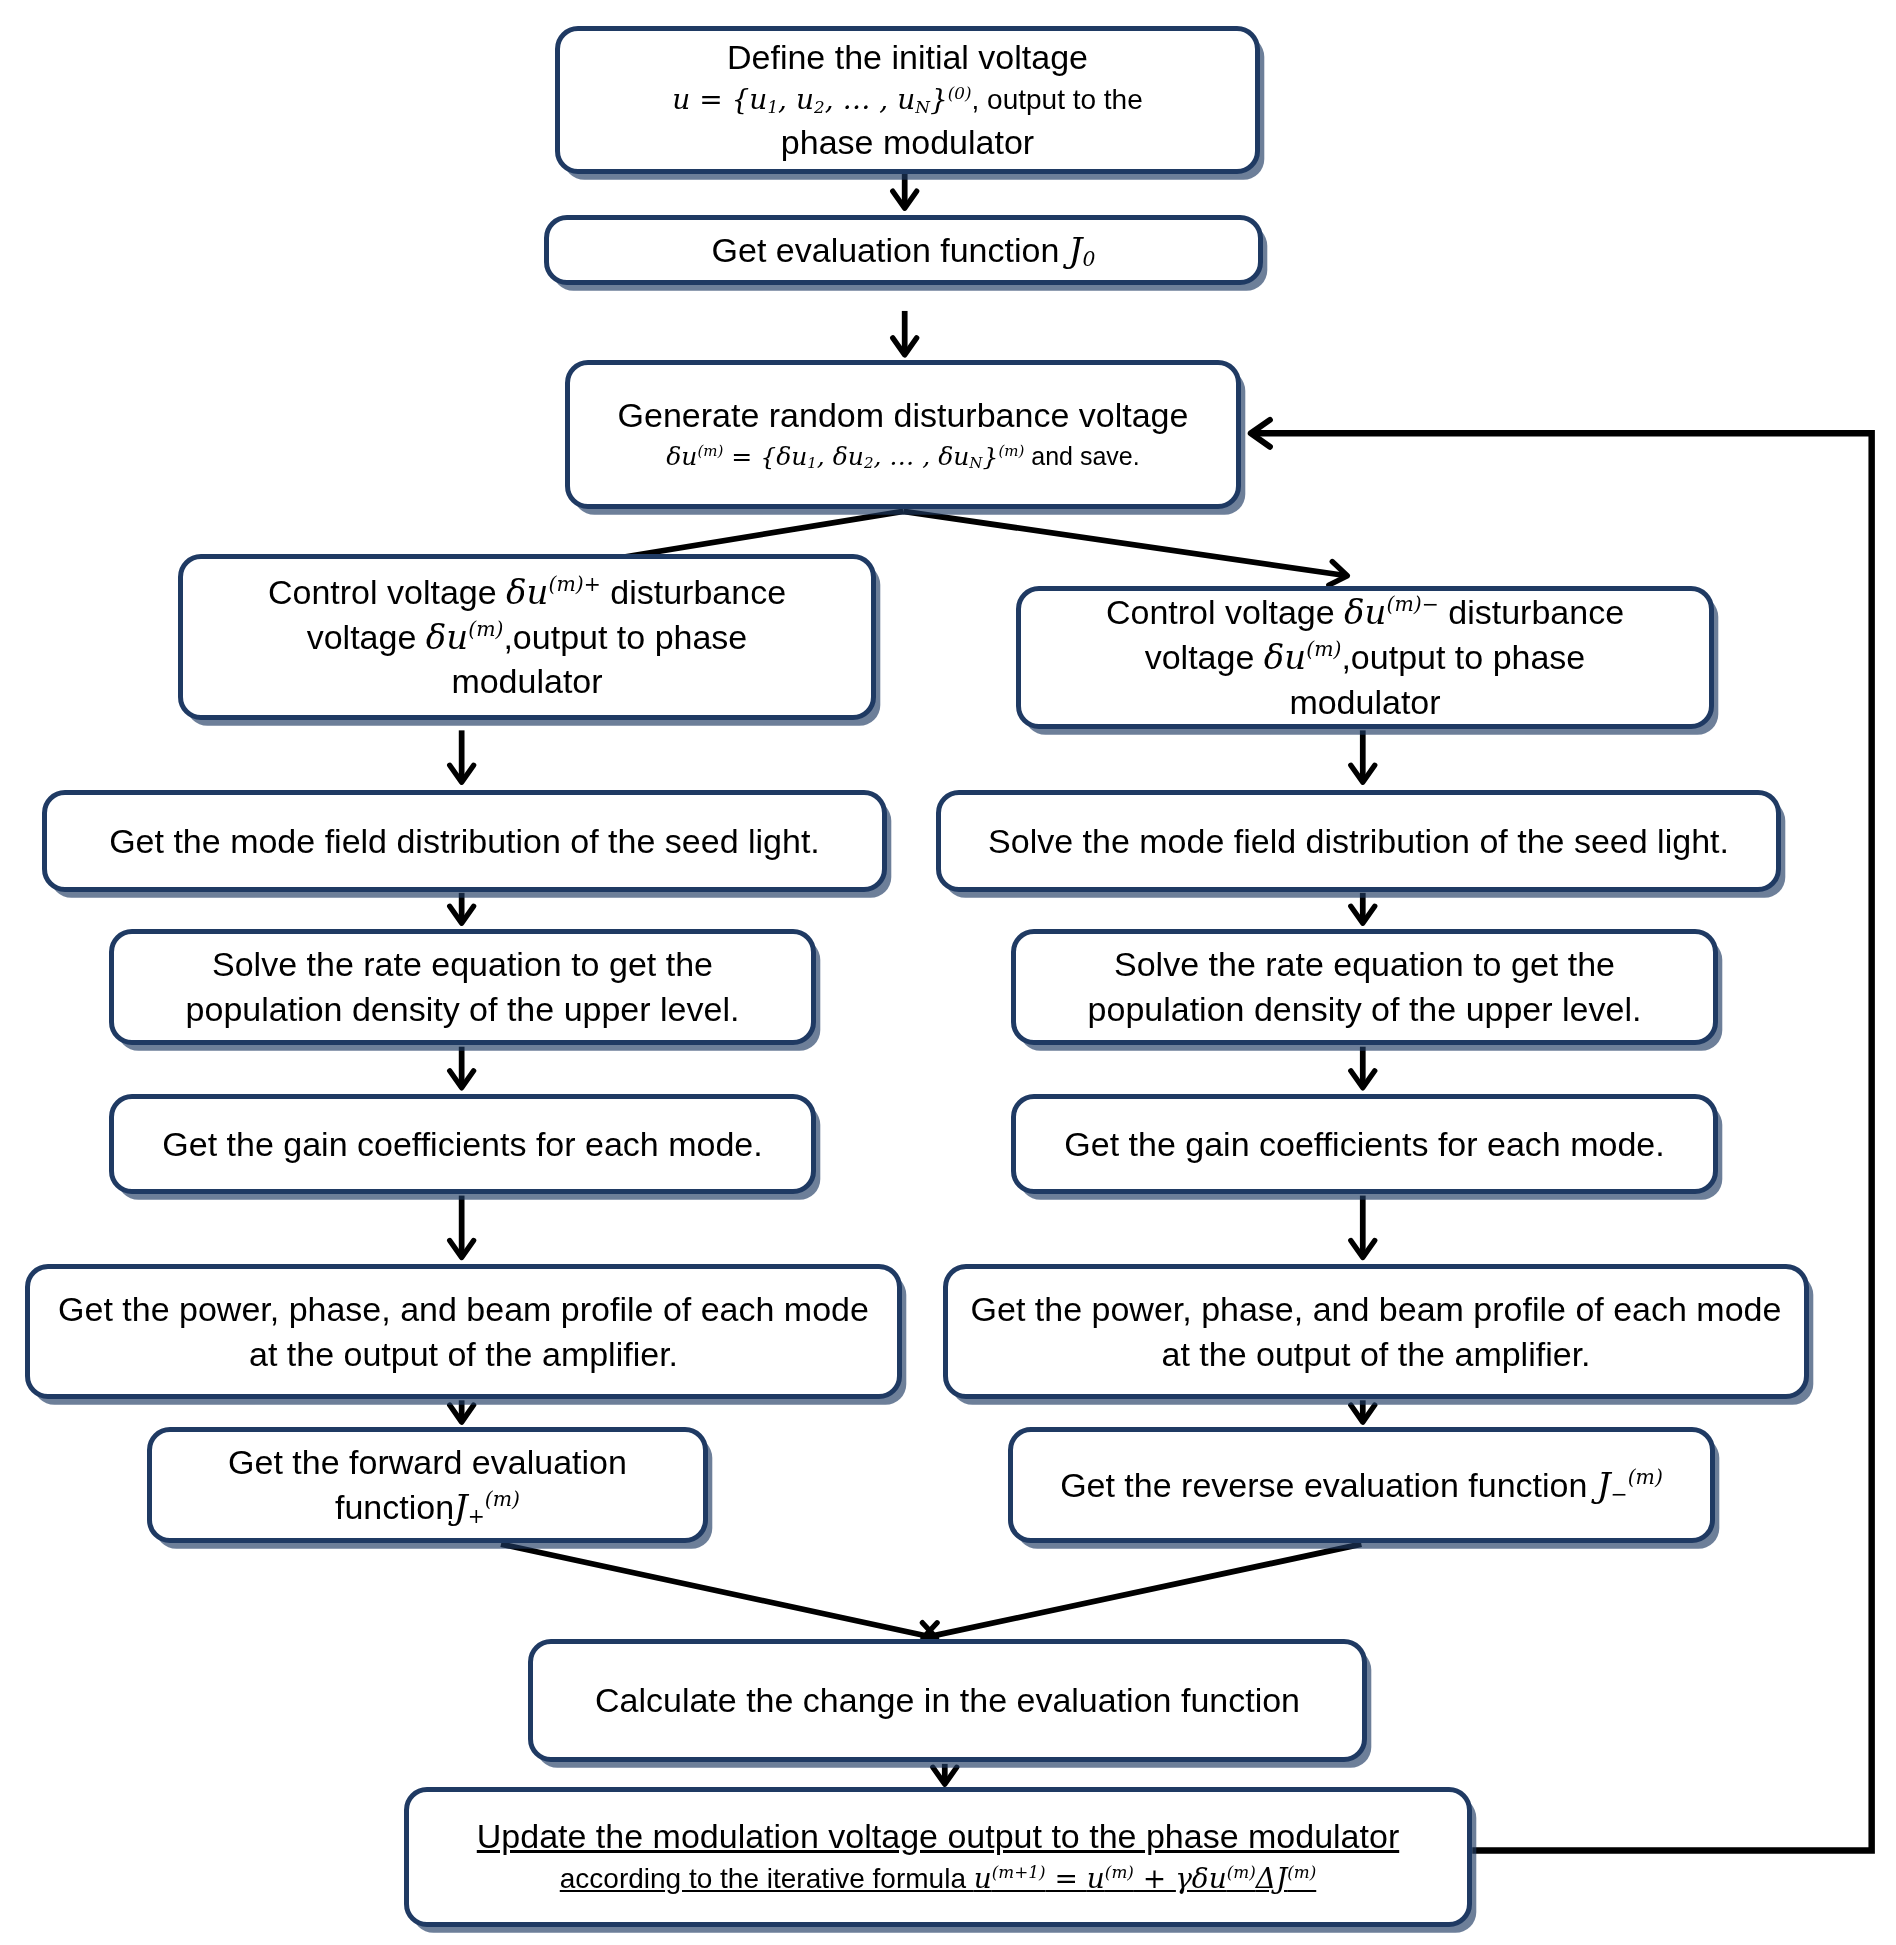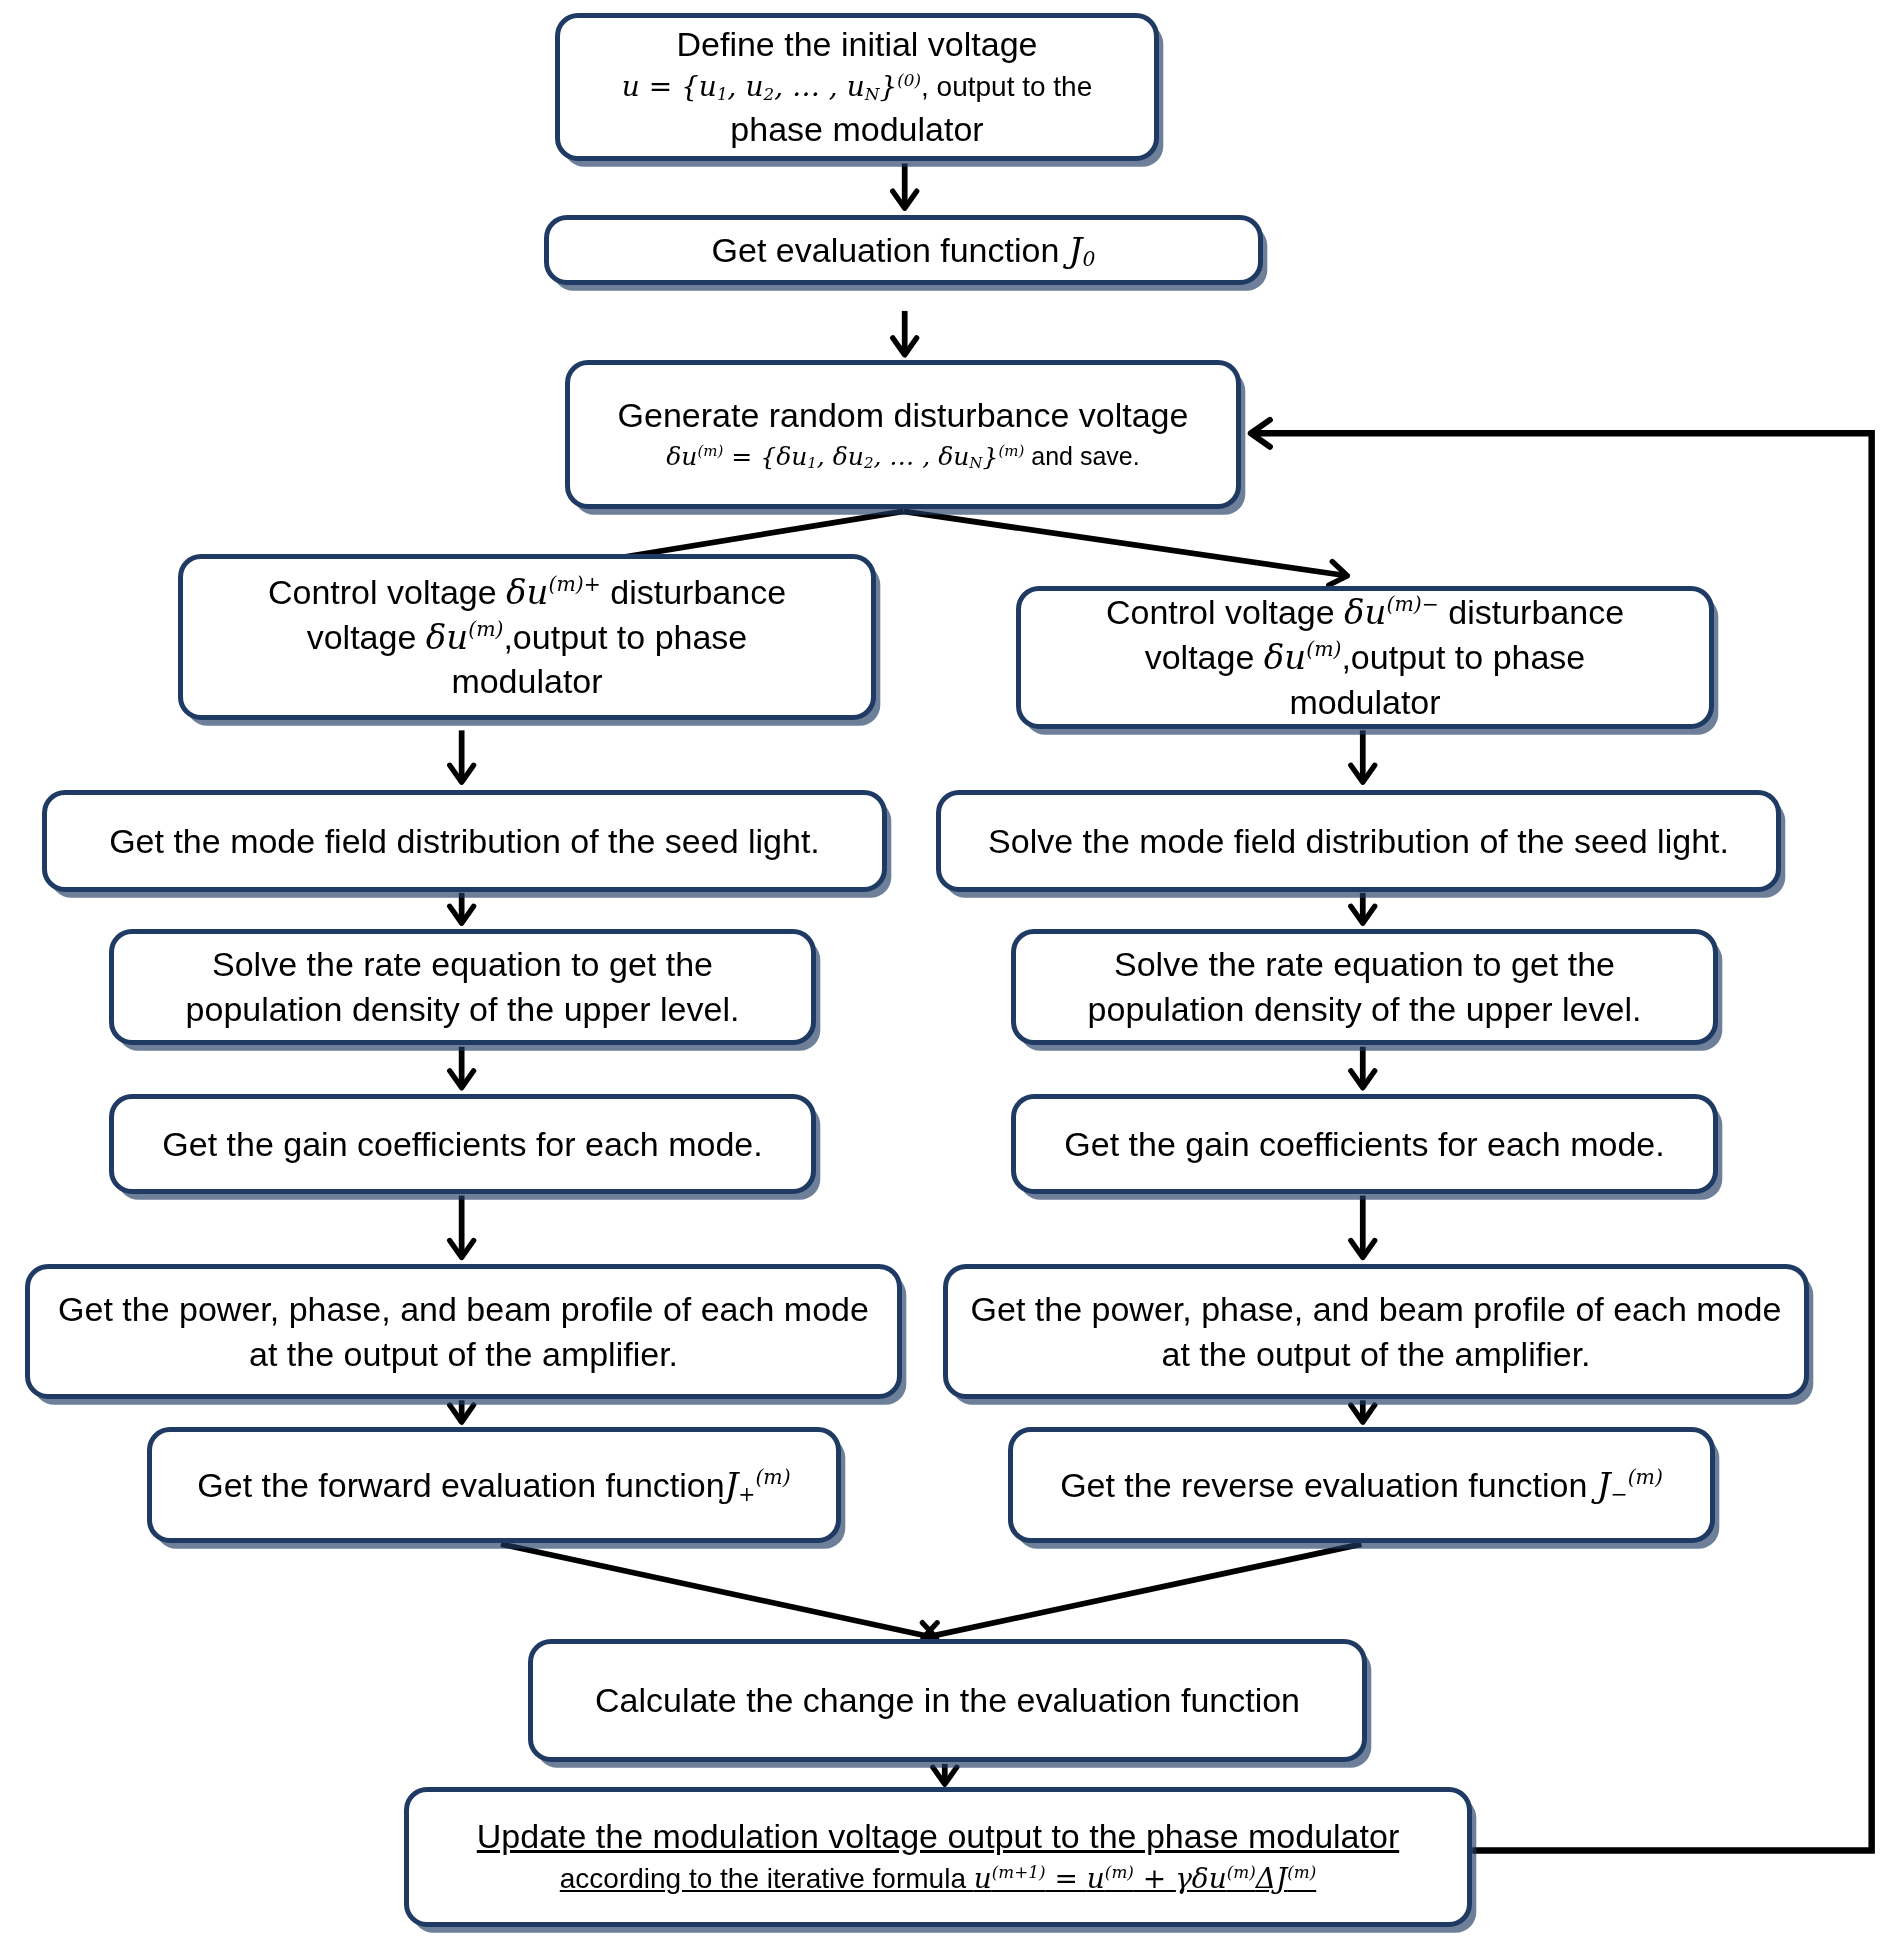--- a/index.html
+++ b/index.html
@@ -32,34 +32,34 @@
     padding:4.3px 15.7px;
   }
   .formula{font-size:28px;line-height:1.45;}
   .formula-sm{font-size:25px;line-height:1.5;}
   .mi{font-family:"DejaVu Serif",serif;font-style:italic;}
   sub,sup{font-size:60%;line-height:0;}
   sup{vertical-align:0.62em;}
   sub{vertical-align:-0.22em;}
 
   
-  .b-define   {left:555px;  top:13px;   width:604px;  height:148px;justify-content:center;}
+  .b-define   {left:555px;  top:26px;   width:705px;  height:148px;justify-content:center;}
   .b-eval0    {left:544px;  top:215px;  width:719px; height:70px;}
   .b-generate {left:565px;  top:360px;  width:676px;  height:149px;}
   .b-ctrl-l   {left:178px;  top:554px;  width:698px;  height:166px;}
   .b-ctrl-r   {left:1016px; top:586px;  width:698px;  height:143px;}
   .b-mode-l   {left:42px;   top:790px; width:845px; height:102px;}
   .b-mode-r   {left:936px; top:790px; width:845px; height:102px;}
   .b-rate-l   {left:109px;  top:929px; width:707px;  height:116px;}
   .b-rate-r   {left:1011px; top:929px; width:707px;  height:116px;}
   .b-gain-l   {left:109px;  top:1094px; width:707px;  height:100px;}
   .b-gain-r   {left:1011px; top:1094px; width:707px;  height:100px;}
   .b-power-l  {left:25px;   top:1264px; width:877px; height:135px;}
   .b-power-r  {left:943px; top:1264px; width:866px; height:135px;}
-  .b-fwd      {left:147px;  top:1427px; width:694px;  height:116px;}
+  .b-fwd      {left:147px;  top:1427px; width:561px;  height:116px;}
   .b-rev      {left:1008px; top:1427px; width:707px;  height:116px;}
   .b-calc     {left:528px;  top:1639px; width:839px; height:123px;}
   .b-update   {left:404px;  top:1787px; width:1068px; height:140px;text-decoration:underline;}
 </style>
 </head>
 <body>
 
 <div id="canvas">
 
   <svg id="wires" viewBox="0 0 2649 2718" xmlns="http://www.w3.org/2000/svg">

